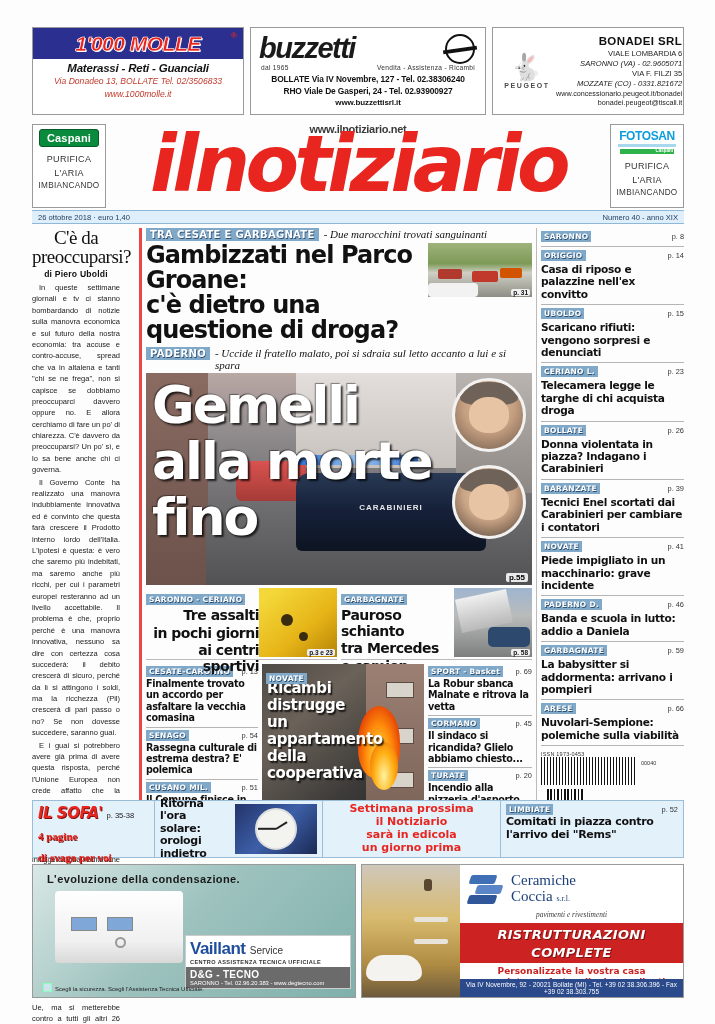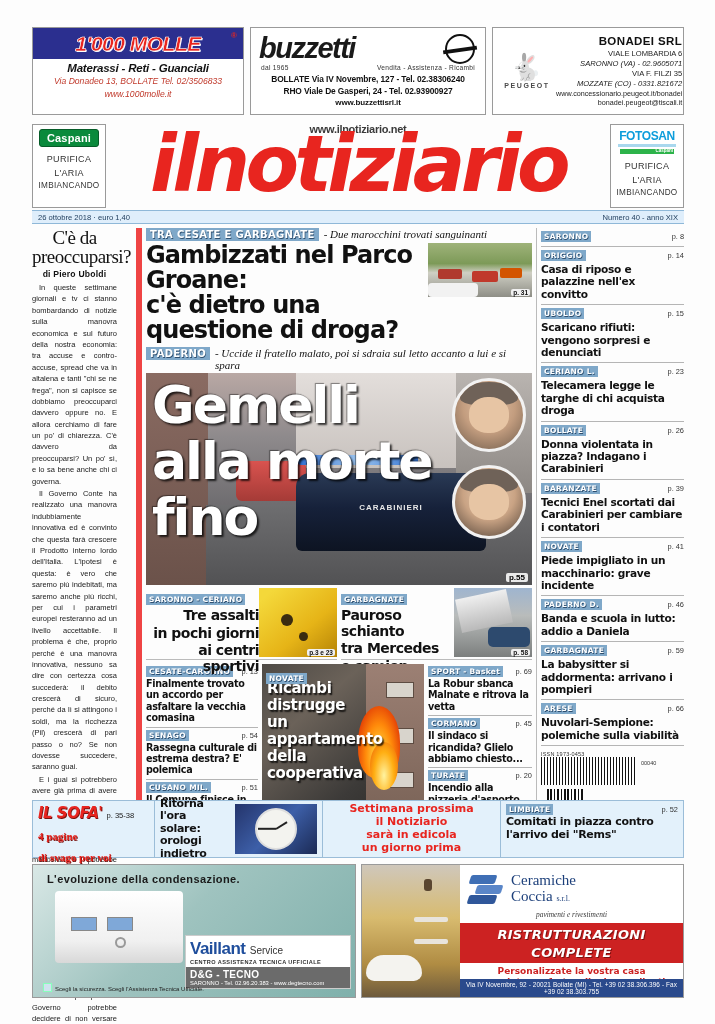--- a/index.html
+++ b/index.html
@@ -115,21 +115,21 @@
   .infobar {
     position:absolute; left:32px; top:210px; width:652px; height:14px;
     background:#dfeefb; border-top:1px solid #8fb8d8; border-bottom:1px solid #8fb8d8;
     display:flex; align-items:center; justify-content:space-between;
     padding:0 6px; font-size:7.6px; color:#1c3a5a;
   }
   .infobar .mid { flex:1; text-align:center; }
 
   
   .cols { position:absolute; left:32px; top:228px; width:652px; height:630px; display:flex; gap:4px;}
-  .col-left { width:110px; border-right:6px solid #ef4444; padding-right:19px;}
+  .col-left { width:110px; border-right:3px solid #ef4444; padding-right:19px;}
   .col-mid { flex:1; }
   .col-right { width:148px; border-left:1px solid #bbb; padding-left:4px;}
 
   
   .edit-title {
     font-family:"Liberation Serif", serif;
     font-size:19px; line-height:19px; text-align:center; color:#111; font-weight:normal;
     letter-spacing:-.5px;
   }
   .edit-author { text-align:center; font-size:8.6px; font-weight:bold; color:#111; margin:3px 0 3px; letter-spacing:.2px;}

